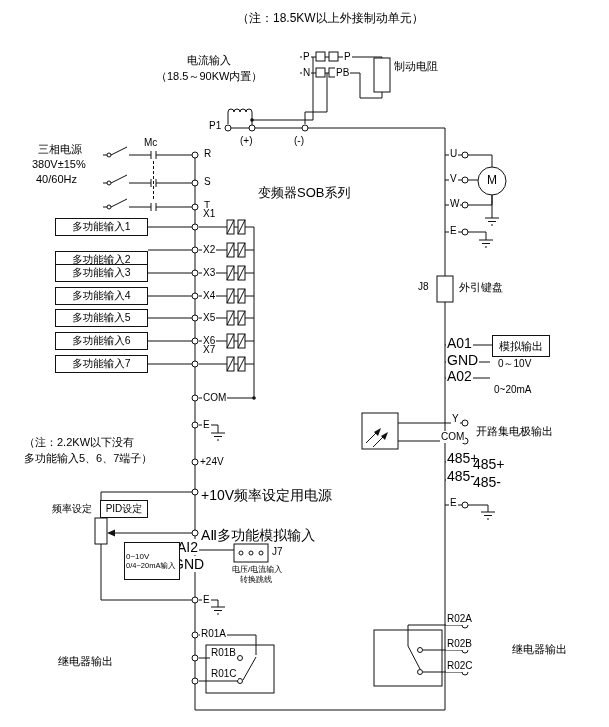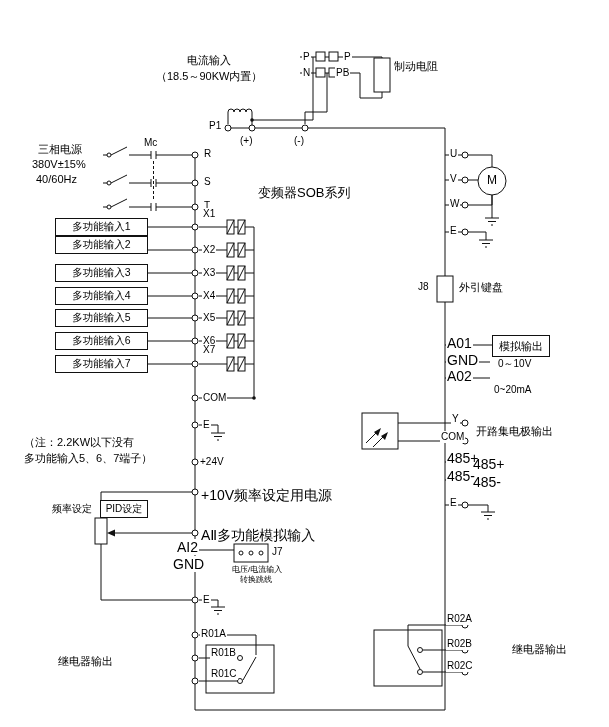--- a/index.html
+++ b/index.html
@@ -213,20 +213,21 @@
     <circle cx="109" cy="155" r="2"></circle>
         <circle cx="109" cy="183" r="2"></circle>
         <circle cx="109" cy="207" r="2"></circle>
   </g>
   <g fill="#111">
     <circle cx="252" cy="120" r="1.8"></circle>
         <circle cx="254" cy="398" r="1.8"></circle>
   </g>
 </svg>
 
+<div class="lbl s12" style="left:237px;top:12px">（注：18.5KW以上外接制动单元）</div>
 <div class="lbl" style="left:187px;top:54px">电流输入</div>
 <div class="lbl" style="left:156px;top:70px">（18.5～90KW内置）</div>
 <div class="lbl s10 bg" style="left:208px;top:120px">P1</div>
 <div class="lbl s10" style="left:240px;top:135px">(+)</div>
 <div class="lbl s10" style="left:294px;top:135px">(-)</div>
 <div class="lbl s10 bg" style="left:302px;top:51px">P</div>
 <div class="lbl s10 bg" style="left:343px;top:51px">P</div>
 <div class="lbl s10 bg" style="left:302px;top:67px">N</div>
 <div class="lbl s10 bg" style="left:335px;top:67px">PB</div>
 <div class="lbl" style="left:394px;top:60px">制动电阻</div>
@@ -235,21 +236,21 @@
 <div class="lbl" style="left:32px;top:158px">380V±15%</div>
 <div class="lbl" style="left:36px;top:173px">40/60Hz</div>
 <div class="lbl s10" style="left:144px;top:137px">Mc</div>
 <div class="lbl s10 bg" style="left:203px;top:148px">R</div>
 <div class="lbl s10 bg" style="left:203px;top:176px">S</div>
 <div class="lbl s10 bg" style="left:203px;top:200px">T</div>
 
 <div class="lbl s13" style="left:258px;top:186px">变频器SOB系列</div>
 
 <div class="ibox" style="top:218px">多功能输入1</div>
-<div class="ibox" style="top:236px">多功能输入2</div>
+<div class="ibox" style="top:251px">多功能输入2</div>
 <div class="ibox" style="top:264px">多功能输入3</div>
 <div class="ibox" style="top:287px">多功能输入4</div>
 <div class="ibox" style="top:309px">多功能输入5</div>
 <div class="ibox" style="top:332px">多功能输入6</div>
 <div class="ibox" style="top:355px">多功能输入7</div>
 
 <div class="lbl s10 bg" style="left:202px;top:208px">X1</div>
 <div class="lbl s10 bg" style="left:202px;top:244px">X2</div>
 <div class="lbl s10 bg" style="left:202px;top:267px">X3</div>
 <div class="lbl s10 bg" style="left:202px;top:290px">X4</div>
@@ -262,20 +263,24 @@
 
 <div class="lbl" style="left:24px;top:436px">（注：2.2KW以下没有</div>
 <div class="lbl" style="left:24px;top:452px">多功能输入5、6、7端子）</div>
 
 <div class="lbl s9 bg" style="left:200px;top:487px">+10V频率设定用电源</div>
 <div class="lbl s10" style="left:52px;top:503px">频率设定</div>
 <div class="obox" style="left:100px;top:500px;width:46px;height:16px;font-size:10px">PID设定</div>
 <div class="lbl s9 bg" style="left:200px;top:527px">AⅡ多功能模拟输入</div>
 <div class="lbl s9 bg" style="left:176px;top:539px">AI2</div>
 <div class="lbl s9 bg" style="left:172px;top:556px">GND</div>
+<div class="rangebox">
+  <span class="s8">0~10V</span>
+  <span class="s7">0/4~20mA输入</span>
+</div>
 <div class="lbl s10" style="left:272px;top:546px">J7</div>
 <div class="lbl s8" style="left:232px;top:565px">电压/电流输入</div>
 <div class="lbl s8" style="left:240px;top:575px">转换跳线</div>
 <div class="lbl s10 bg" style="left:202px;top:594px">E</div>
 
 <div class="lbl s10 bg" style="left:200px;top:628px">R01A</div>
 <div class="lbl s10 bg" style="left:210px;top:647px">R01B</div>
 <div class="lbl s10 bg" style="left:210px;top:668px">R01C</div>
 <div class="lbl" style="left:58px;top:655px">继电器输出</div>
 

